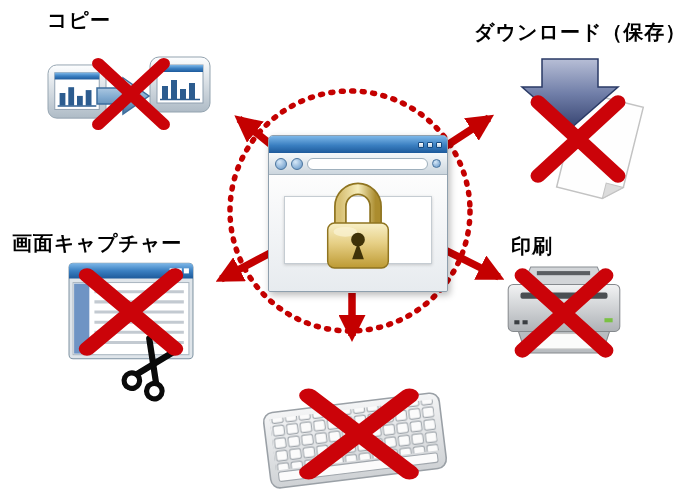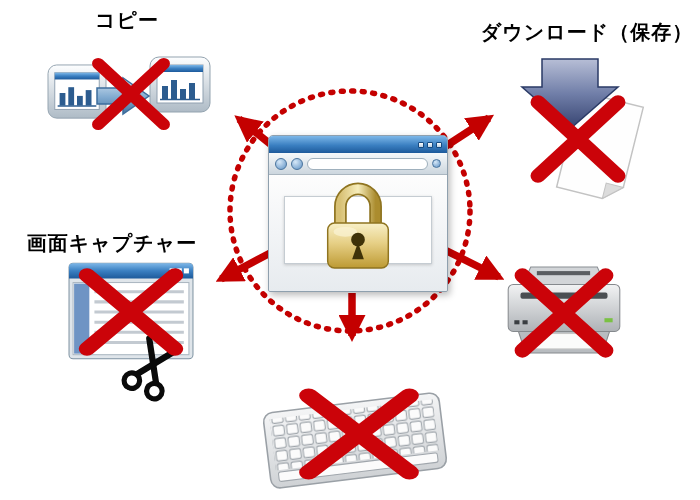--- a/index.html
+++ b/index.html
@@ -2,21 +2,21 @@
 <html><head>
 <meta charset="utf-8">
 <style>
   *{box-sizing:border-box;margin:0;padding:0}
   html,body{background:#fff}
   body{font-family:"DejaVu Sans","Liberation Sans",sans-serif}
   #canvas{position:relative;width:700px;height:500px;background:#fff;overflow:hidden}
 
   .overlay{position:absolute;left:0;top:0;width:700px;height:500px;z-index:1;pointer-events:none}
 
-  .lbl{position:absolute;font-weight:bold;font-size:20px;color:#000;text-align:center;
+  .lbl{position:absolute;font-weight:bold;font-size:20px;color:#000;text-align:left;
        letter-spacing:1px;white-space:nowrap;z-index:2}
   .lbl-copy{left:47px;top:7px;width:160px}
   .lbl-download{left:474px;top:19px;width:226px}
   .lbl-capture{left:12px;top:230px;width:200px}
   .lbl-print{left:511px;top:233px;width:90px}
   .lbl-printscreen{left:235px;top:357px;width:250px}
 
   .grp{position:absolute;z-index:3}
   .grp svg{position:absolute}
   .xmark{position:absolute;z-index:6}
@@ -113,20 +113,21 @@
       <line x1="429" y1="157" x2="489" y2="118" marker-end="url(#mArrow)"></line>
       <line x1="274" y1="251" x2="221" y2="279" marker-end="url(#mArrow)"></line>
       <line x1="441" y1="248" x2="499" y2="277" marker-end="url(#mArrow)"></line>
       <line x1="352" y1="293" x2="352" y2="336" marker-end="url(#mArrow)"></line>
     </g>
   </svg>
 
   <div class="lbl lbl-copy">コピー</div>
   <div class="lbl lbl-download">ダウンロード（保存）</div>
   <div class="lbl lbl-capture">画面キャプチャー</div>
+  <div class="lbl lbl-print">印刷</div>
 
   <div class="browser">
     <div class="b-title">
       <span class="winbtn"></span>
       <span class="winbtn"></span>
       <span class="winbtn"></span>
     </div>
     <div class="b-tools">
       <span class="navdot"></span>
       <span class="navdot"></span>

